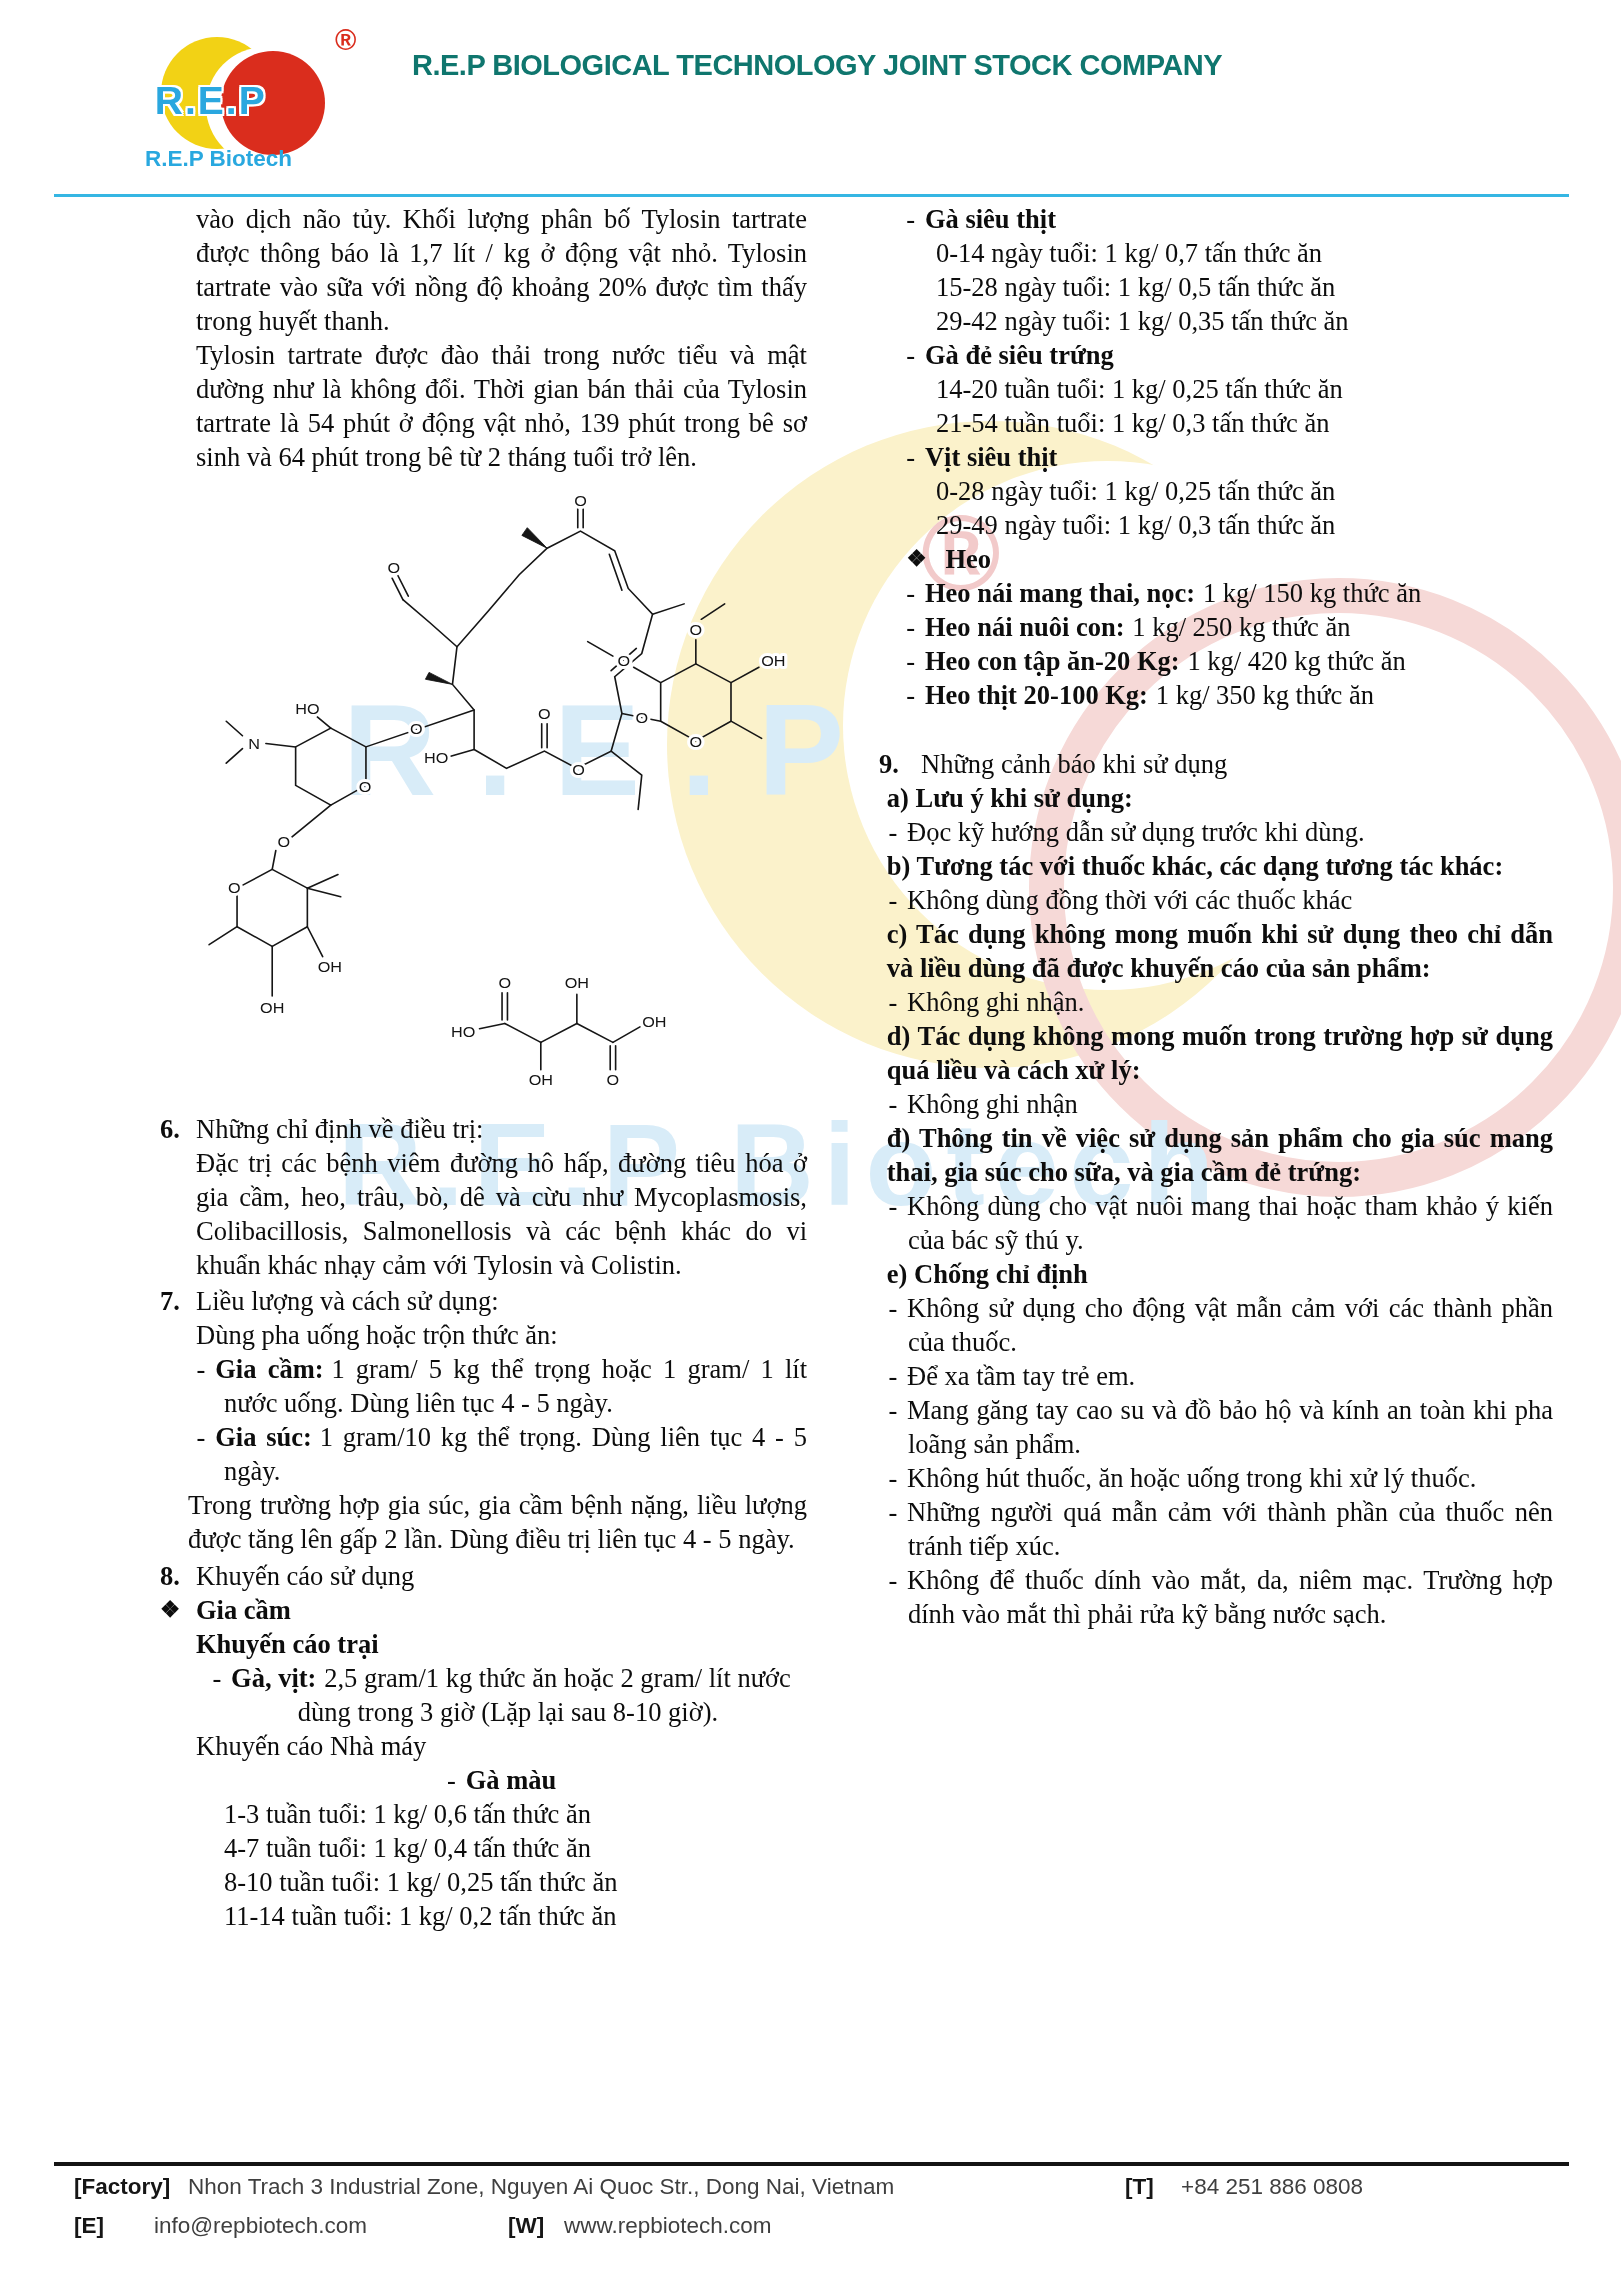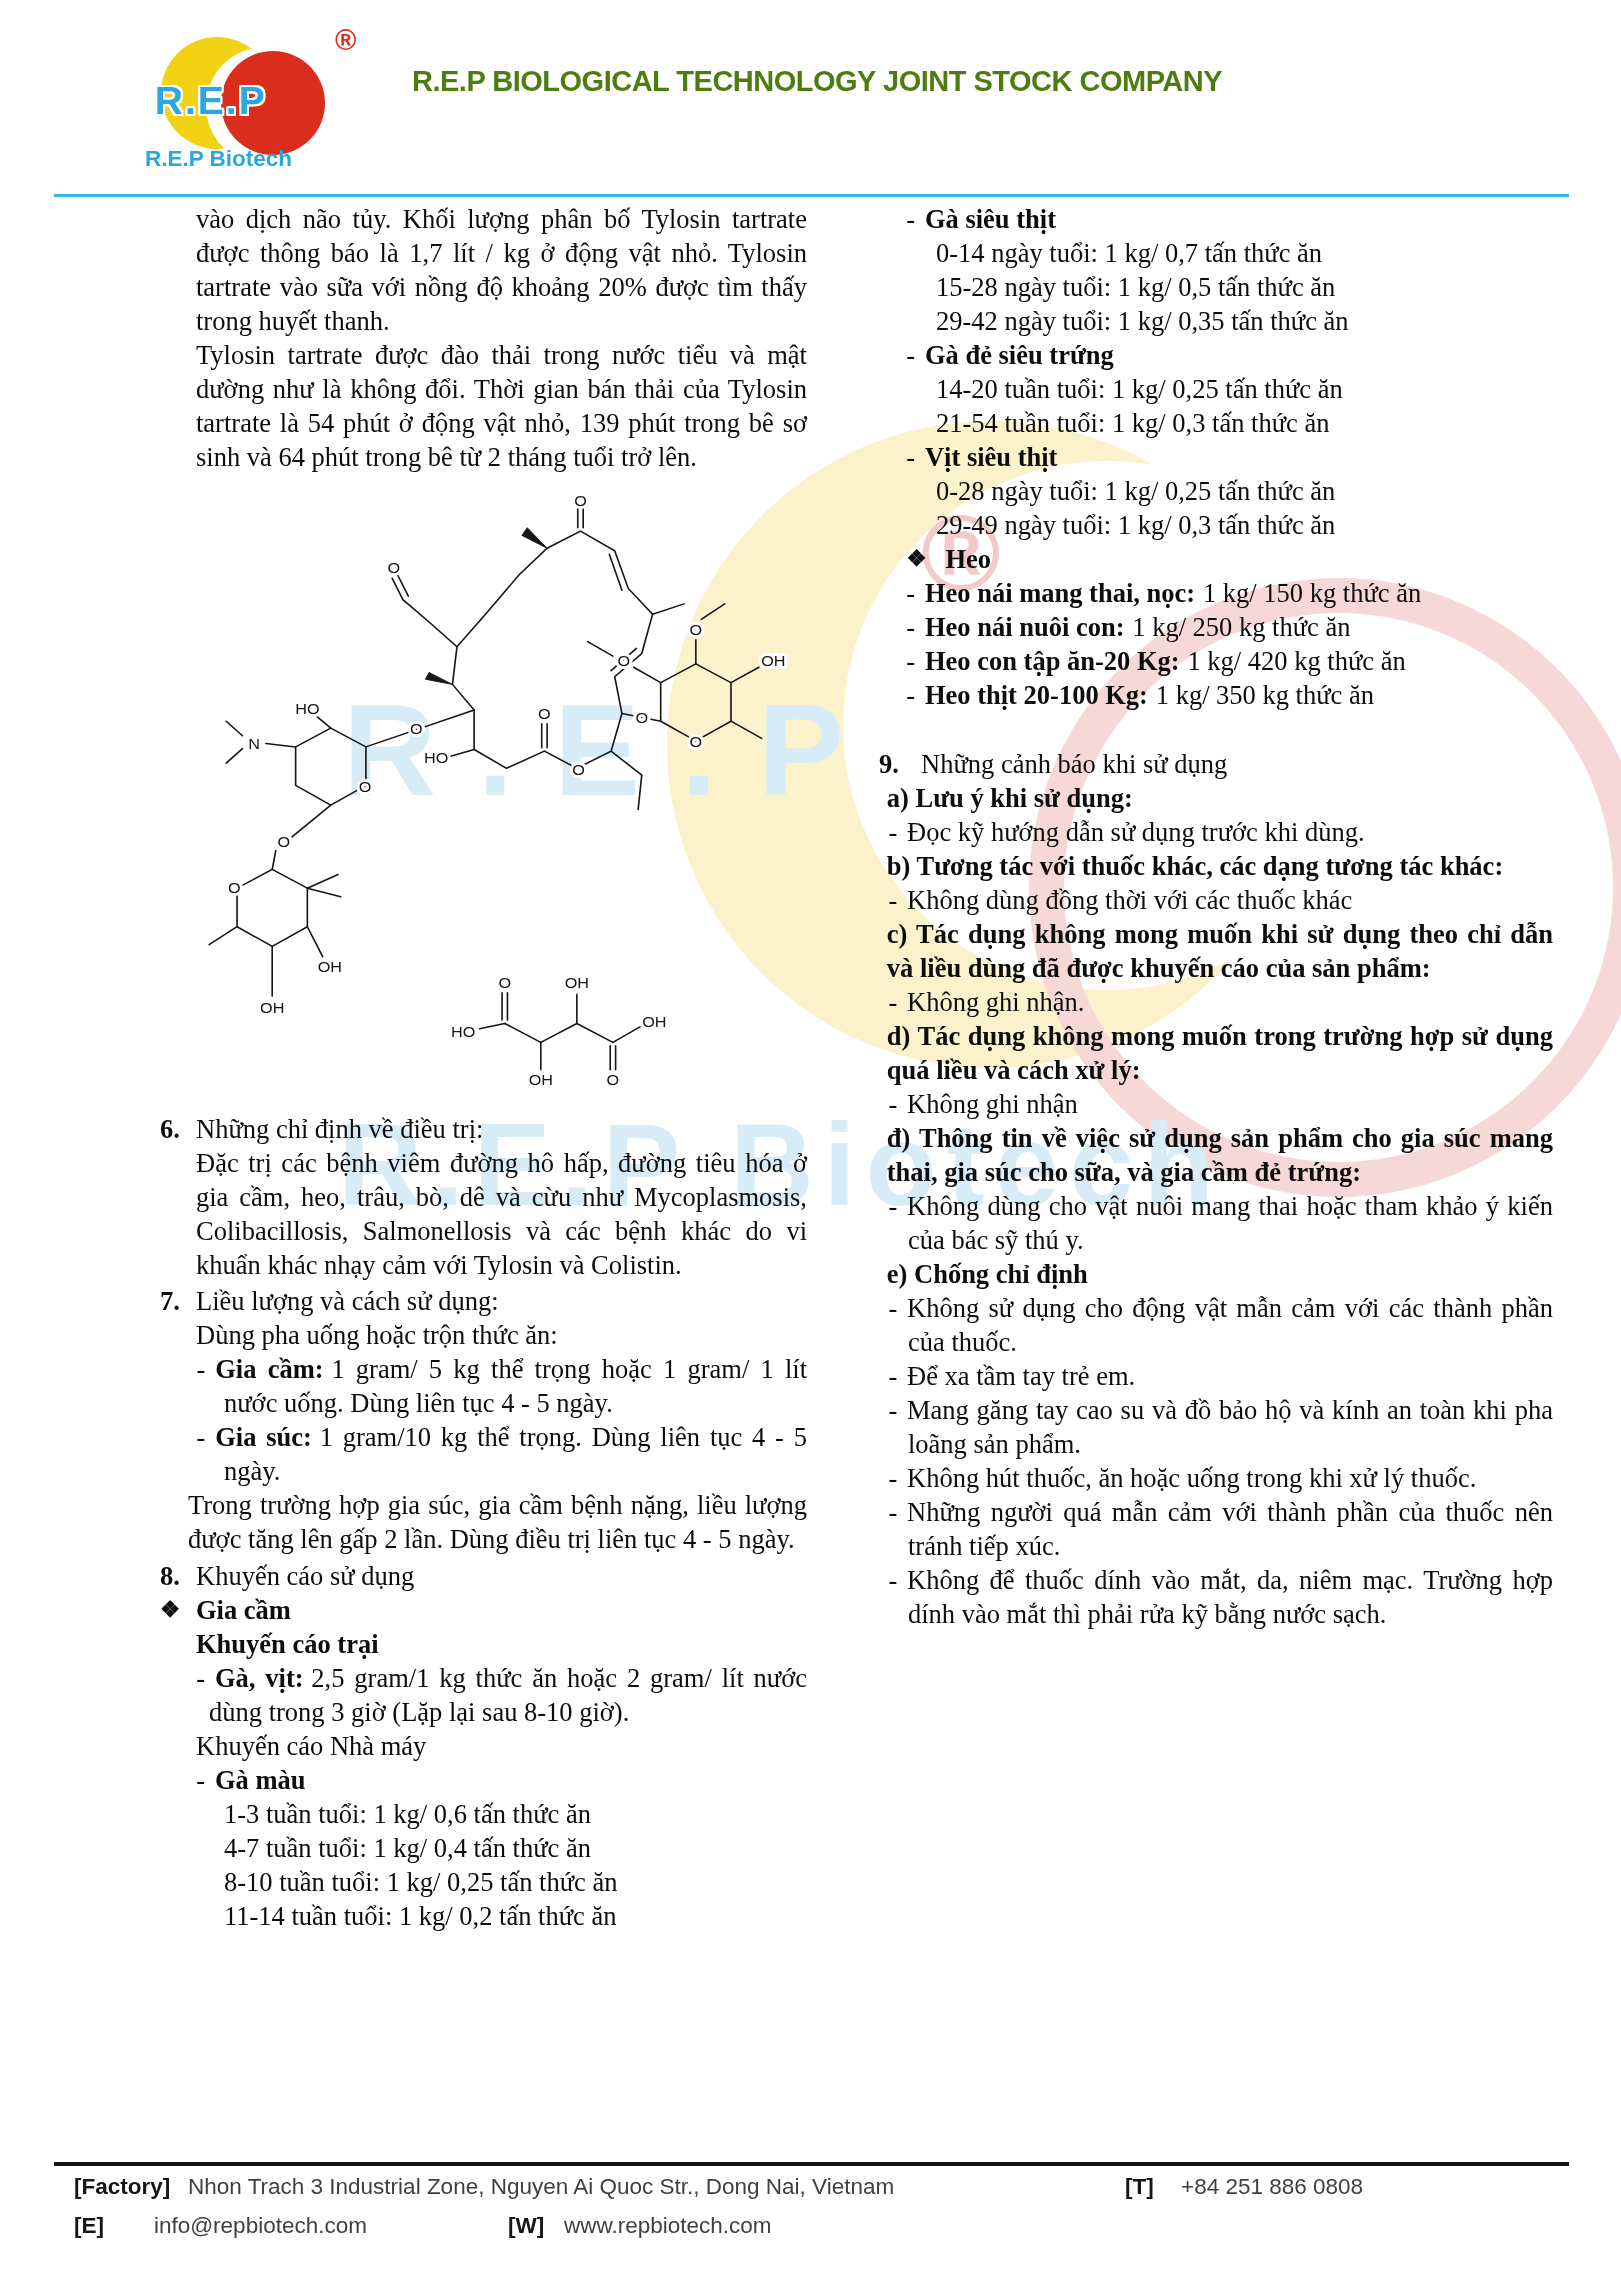--- a/index.html
+++ b/index.html
@@ -19,40 +19,40 @@
   
   .logo{position:absolute;left:143px;top:23.5px;width:265px;height:159px;z-index:2;}
   .logo-yellow{position:absolute;left:17.6px;top:13.7px;width:112px;height:112px;border-radius:50%;background:#f2d215;}
   .logo-cut{position:absolute;left:63px;top:23.5px;width:118px;height:118px;border-radius:50%;background:#ffffff;}
   .logo-red{position:absolute;left:78px;top:27.4px;width:104px;height:104px;border-radius:50%;background:#da2d1d;}
   .logo-word{position:absolute;left:11.8px;top:55px;font:700 39px "Liberation Sans",sans-serif;color:#2aa7df;
      text-shadow:-2px -2px 0 #fff,2px -2px 0 #fff,-2px 2px 0 #fff,2px 2px 0 #fff,0 -2px 0 #fff,0 2px 0 #fff,-2px 0 0 #fff,2px 0 0 #fff;
      letter-spacing:2px;}
   .logo-reg{position:absolute;left:192px;top:0px;font:700 29px "Liberation Sans",sans-serif;color:#da2d1d;}
   .logo-sub{position:absolute;left:2px;top:122px;font:700 22.5px "Liberation Sans",sans-serif;color:#29a8df;}
-  .company{position:absolute;left:412px;top:65px;width:1157px;z-index:2;
-           font:700 29px "Liberation Sans",sans-serif;color:#4d7c0f;letter-spacing:-0.5px;}
+  .company{position:absolute;left:412px;top:49px;width:1157px;z-index:2;
+           font:700 29px "Liberation Sans",sans-serif;color:#0f766e;letter-spacing:-0.5px;}
   .hrule{position:absolute;left:54px;top:194px;width:1515px;height:2.9px;background:#35b6e3;z-index:2;}
   
   .col{position:absolute;top:202px;z-index:1;font-size:26.5px;line-height:34px;}
   .col-l{left:160px;width:647px;}
   .col-r{left:879px;width:674px;}
   p{margin:0;}
   .just{text-align:justify;}
   .ind{margin-left:36px;}
   .h{display:flex;margin-top:2.9px;}
   .h .n{flex:none;width:36px;font-weight:700;}
   .h .t{font-weight:400;}
   .h-r .n{width:42px;}
   .dia{display:flex;}
   .dia .n{flex:none;width:36px;font-weight:700;font-size:22.5px;}
   .dia .t{font-weight:700;}
   .dia-r .n{margin-left:27.4px;width:39px;}
   .bl{padding-left:64px;text-indent:-27.4px;}
-  .bl2{padding-left:49px;text-indent:-12.7px;}
+  .bl2{padding-left:49px;text-indent:-12.7px;text-align:center;}
   .dose{margin-left:64px;}
   .dose-r{margin-left:57px;}
   .bt{padding-left:42px;text-indent:-14.7px;}
   .it{padding-left:29px;text-indent:-19.6px;}
   .sub{font-weight:700;margin-left:7.8px;}
   .mk{margin-right:9.8px;}
   b{font-weight:700;}
   .lb{font-weight:700;margin-right:7.8px;}
   .gap{height:32px;}
   .note{margin-left:28px;}

